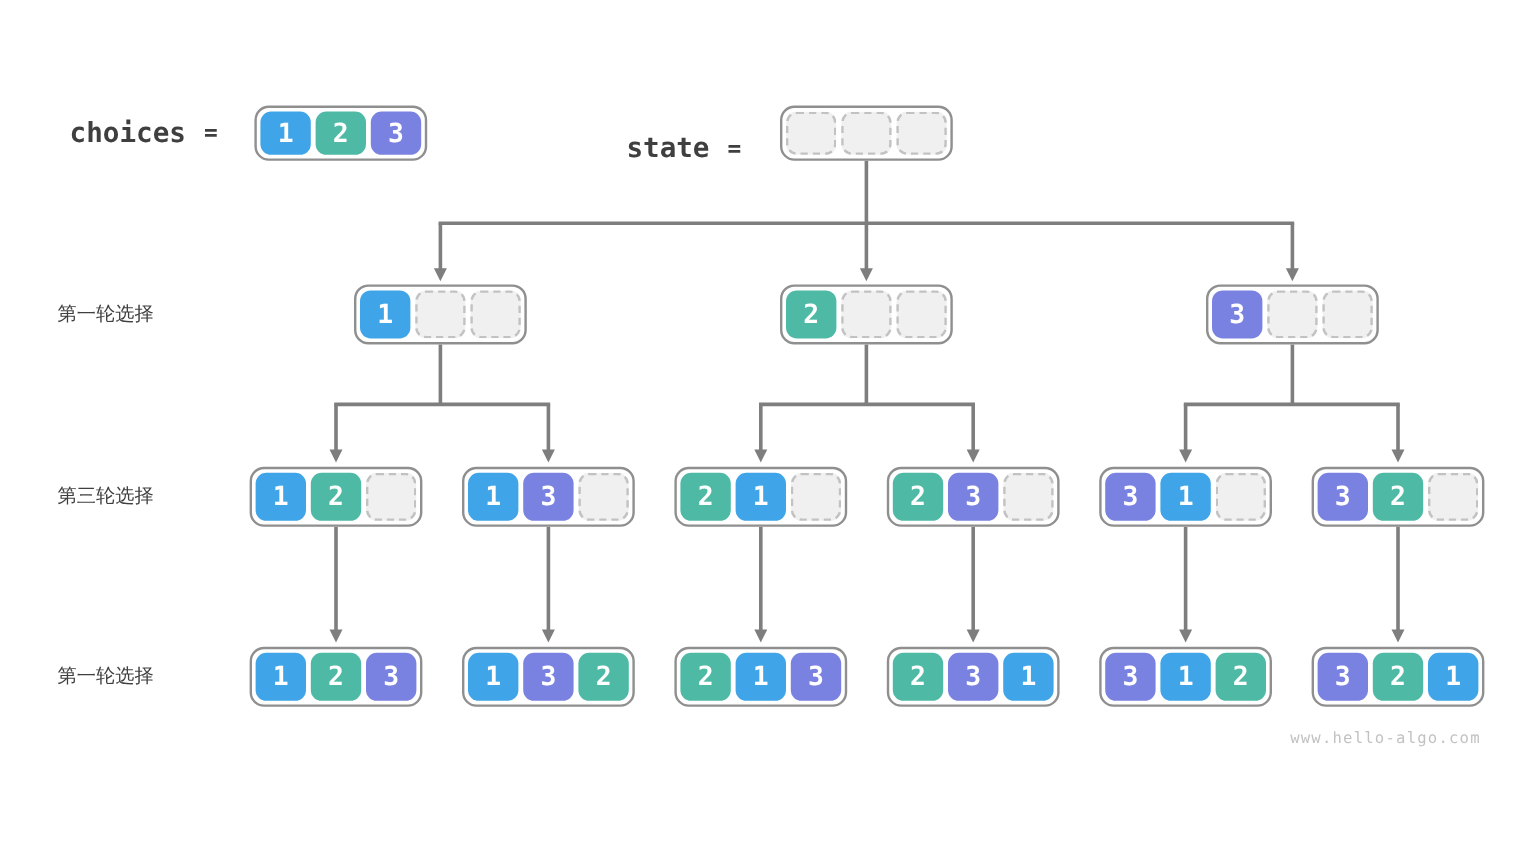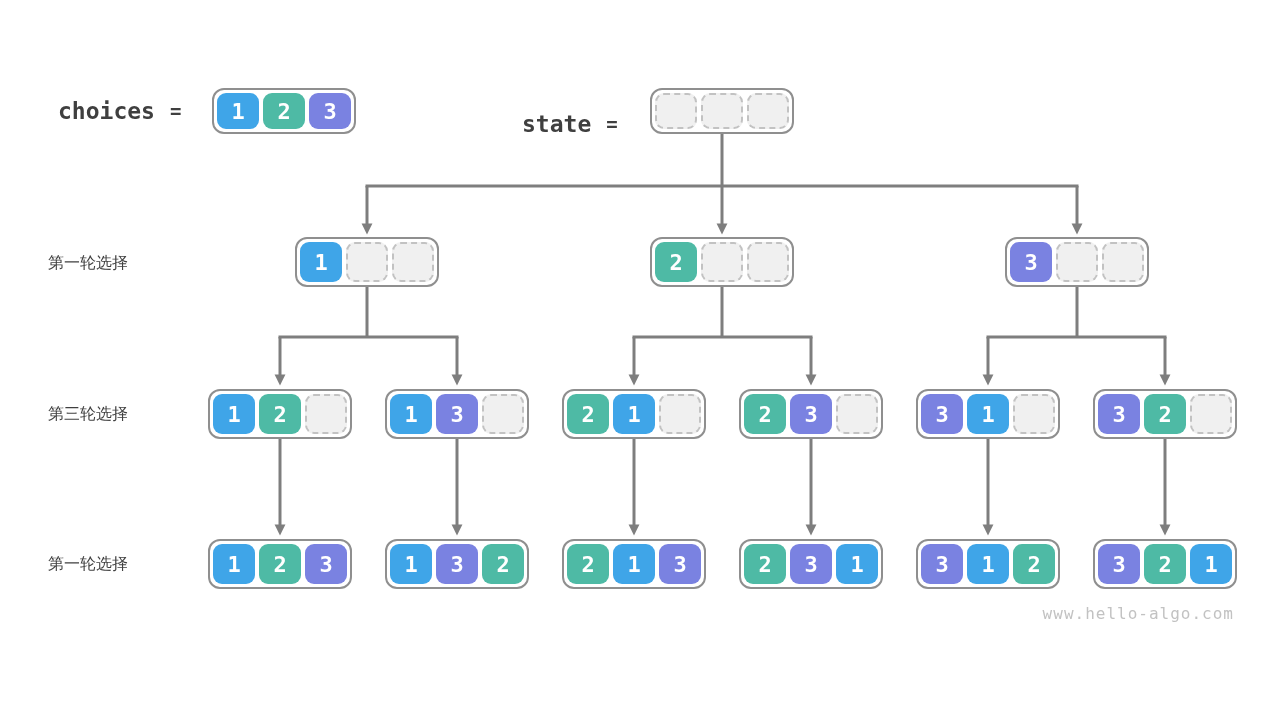--- a/index.html
+++ b/index.html
@@ -93,21 +93,21 @@
     fill: none;
   }
   .arrowhead { fill: var(--arrow); }
 
   
   .watermark {
     position: absolute;
     right: 46px;
     bottom: 24px;
     font-family: "DejaVu Sans Mono", monospace;
-    font-size: 16px;
+    font-size: 13px;
     letter-spacing: 1px;
     color: var(--watermark);
     margin-top: 42px;
   }
 </style>
 </head>
 <body>
 
 <div class="canvas">
 

